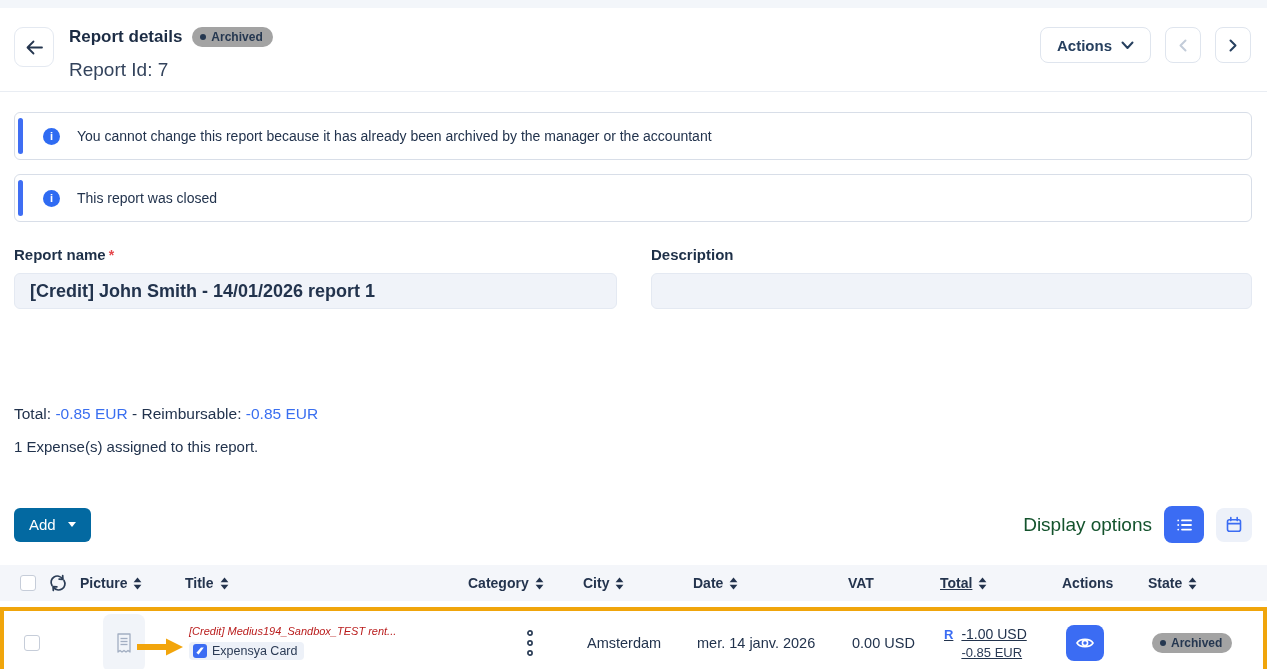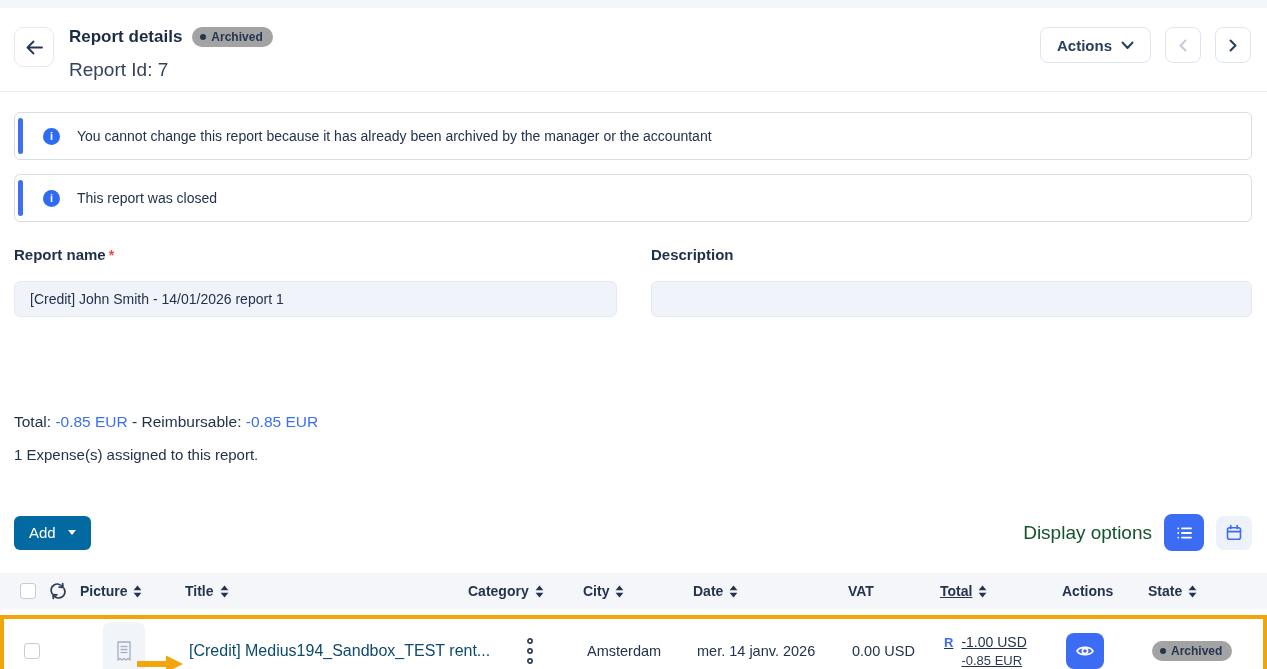--- a/index.html
+++ b/index.html
@@ -33,21 +33,21 @@
   .alert-bar { position: absolute; left: 3px; top: 5px; bottom: 5px; width: 5px; border-radius: 4px; background: #3f6ef3; }
   .info-icon { width: 17px; height: 17px; border-radius: 50%; background: #2f6bf2; color: #fff; font-size: 11px; font-weight: 700; display: flex; align-items: center; justify-content: center; flex: none; }
   .alert-text { margin-left: 17px; font-size: 14px; color: #22334d; }
 
   
   .form-row { display: flex; margin-top: 24px; }
   .form-col-left { width: 603px; flex: none; }
   .form-col-right { margin-left: 34px; flex: 1; }
   .field-label { font-size: 15px; font-weight: 700; color: #1e3048; }
   .required { color: #e5484d; margin-left: 3px; font-weight: 700; }
-  .text-input { margin-top: 18px; width: 100%; height: 36px; background: #f0f3f9; border: 1px solid #e4e9f2; border-radius: 6px; padding: 0 15px; font-size: 14px; font-weight: 400; color: #22334d; font-family: inherit; outline: none; }
+  .text-input { margin-top: 10px; width: 100%; height: 36px; background: #f0f3f9; border: 1px solid #e4e9f2; border-radius: 6px; padding: 0 15px; font-size: 18px; font-weight: 700; color: #22334d; font-family: inherit; outline: none; }
 
   
   .totals { margin-top: 96px; font-size: 15.5px; color: #22334d; }
   .amount { color: #3a6ff0; }
   .expense-count { margin-top: 15px; font-size: 15px; color: #22334d; }
 
   
   .toolbar { margin-top: 51px; display: flex; align-items: center; }
   .add-btn { background: #0369a1; color: #fff; border: none; border-radius: 6px; height: 34px; padding: 0 15px; font-size: 15px; display: flex; align-items: center; gap: 12px; cursor: pointer; font-family: inherit; }
   .caret-down { width: 0; height: 0; border-left: 4px solid transparent; border-right: 4px solid transparent; border-top: 5px solid #fff; }
@@ -70,21 +70,21 @@
   .c7 { width: 155px; flex: none; }
   .c8 { width: 92px; flex: none; }
   .c9 { width: 122px; flex: none; text-decoration: underline; }
   .c10 { width: 86px; flex: none; }
   .c11 { flex: 1; }
   .checkbox { appearance: none; -webkit-appearance: none; width: 16px; height: 16px; border: 1.5px solid #c6cdd9; border-radius: 3px; background: #fff; margin: 0; display: block; cursor: pointer; }
   .refresh-btn { background: none; border: none; padding: 0; cursor: pointer; display: flex; }
   .thumb { width: 42px; height: 58px; background: #f1f4f9; border-radius: 8px; display: flex; align-items: center; justify-content: center; margin-left: 19px; }
   .title-cell { position: relative; }
   .annot-arrow { position: absolute; left: -52px; top: 13px; }
-  .row-title { font-size: 16px; color: #0c4a6e; white-space: nowrap; }
+  .row-title { font-size: 11px; color: #b91c1c; white-space: nowrap; font-style: italic; }
   .pay-badge { margin-top: 5px; display: inline-flex; align-items: center; gap: 5px; background: #edf1f8; border-radius: 4px; padding: 2px 7px 2px 4px; font-size: 12.5px; color: #2b3b55; }
   .kebab-cell { display: flex; justify-content: center; }
   .cell-text { font-size: 14.5px; color: #22334d; }
   .total-cell { display: flex; gap: 8px; align-items: flex-start; }
   .r-flag { color: #3b6cf3; font-weight: 700; font-size: 13px; margin-top: 1px; }
   .amt-primary { font-size: 14px; color: #22334d; }
   .amt-secondary { font-size: 13px; color: #2a3a55; margin-top: 3px; }
   .eye-btn { width: 38px; height: 36px; background: #3b6cf3; border: none; border-radius: 8px; display: flex; align-items: center; justify-content: center; cursor: pointer; }
 </style>
 </head>
@@ -320,20 +320,31 @@
           </span>
         </div>
       </div>
       <div class="c4 title-cell">
         <span class="annot-arrow">
           <svg width="46" height="18" viewBox="0 0 46 18">
               <path d="M0 6 H29 V0.5 L46 9 L29 17.5 V12 H0 Z" fill="#f2a50c"></path>
             </svg>
         </span>
         <div class="row-title">[Credit] Medius194_Sandbox_TEST rent...</div>
+        <div>
+          <span class="pay-badge">
+            <span style="display:flex;">
+              <svg width="14" height="14" viewBox="0 0 14 14">
+                  <rect width="14" height="14" rx="3" fill="#3b6cf3"></rect>
+                  <path d="M3.4 8.8 L8 3.4 H10.8 L5.6 10.6 Z" fill="#ffffff"></path>
+                </svg>
+            </span>
+            <span>Expensya Card</span>
+          </span>
+        </div>
       </div>
       <div class="c5 kebab-cell">
         <span style="display:flex;">
           <svg width="8" height="28" viewBox="0 0 8 28">
             <g fill="none" stroke="#2c3e57" stroke-width="1.7">
               <circle cx="4" cy="4" r="2.1"></circle>
                 <circle cx="4" cy="14" r="2.1"></circle>
                 <circle cx="4" cy="24" r="2.1"></circle>
             </g>
           </svg>

